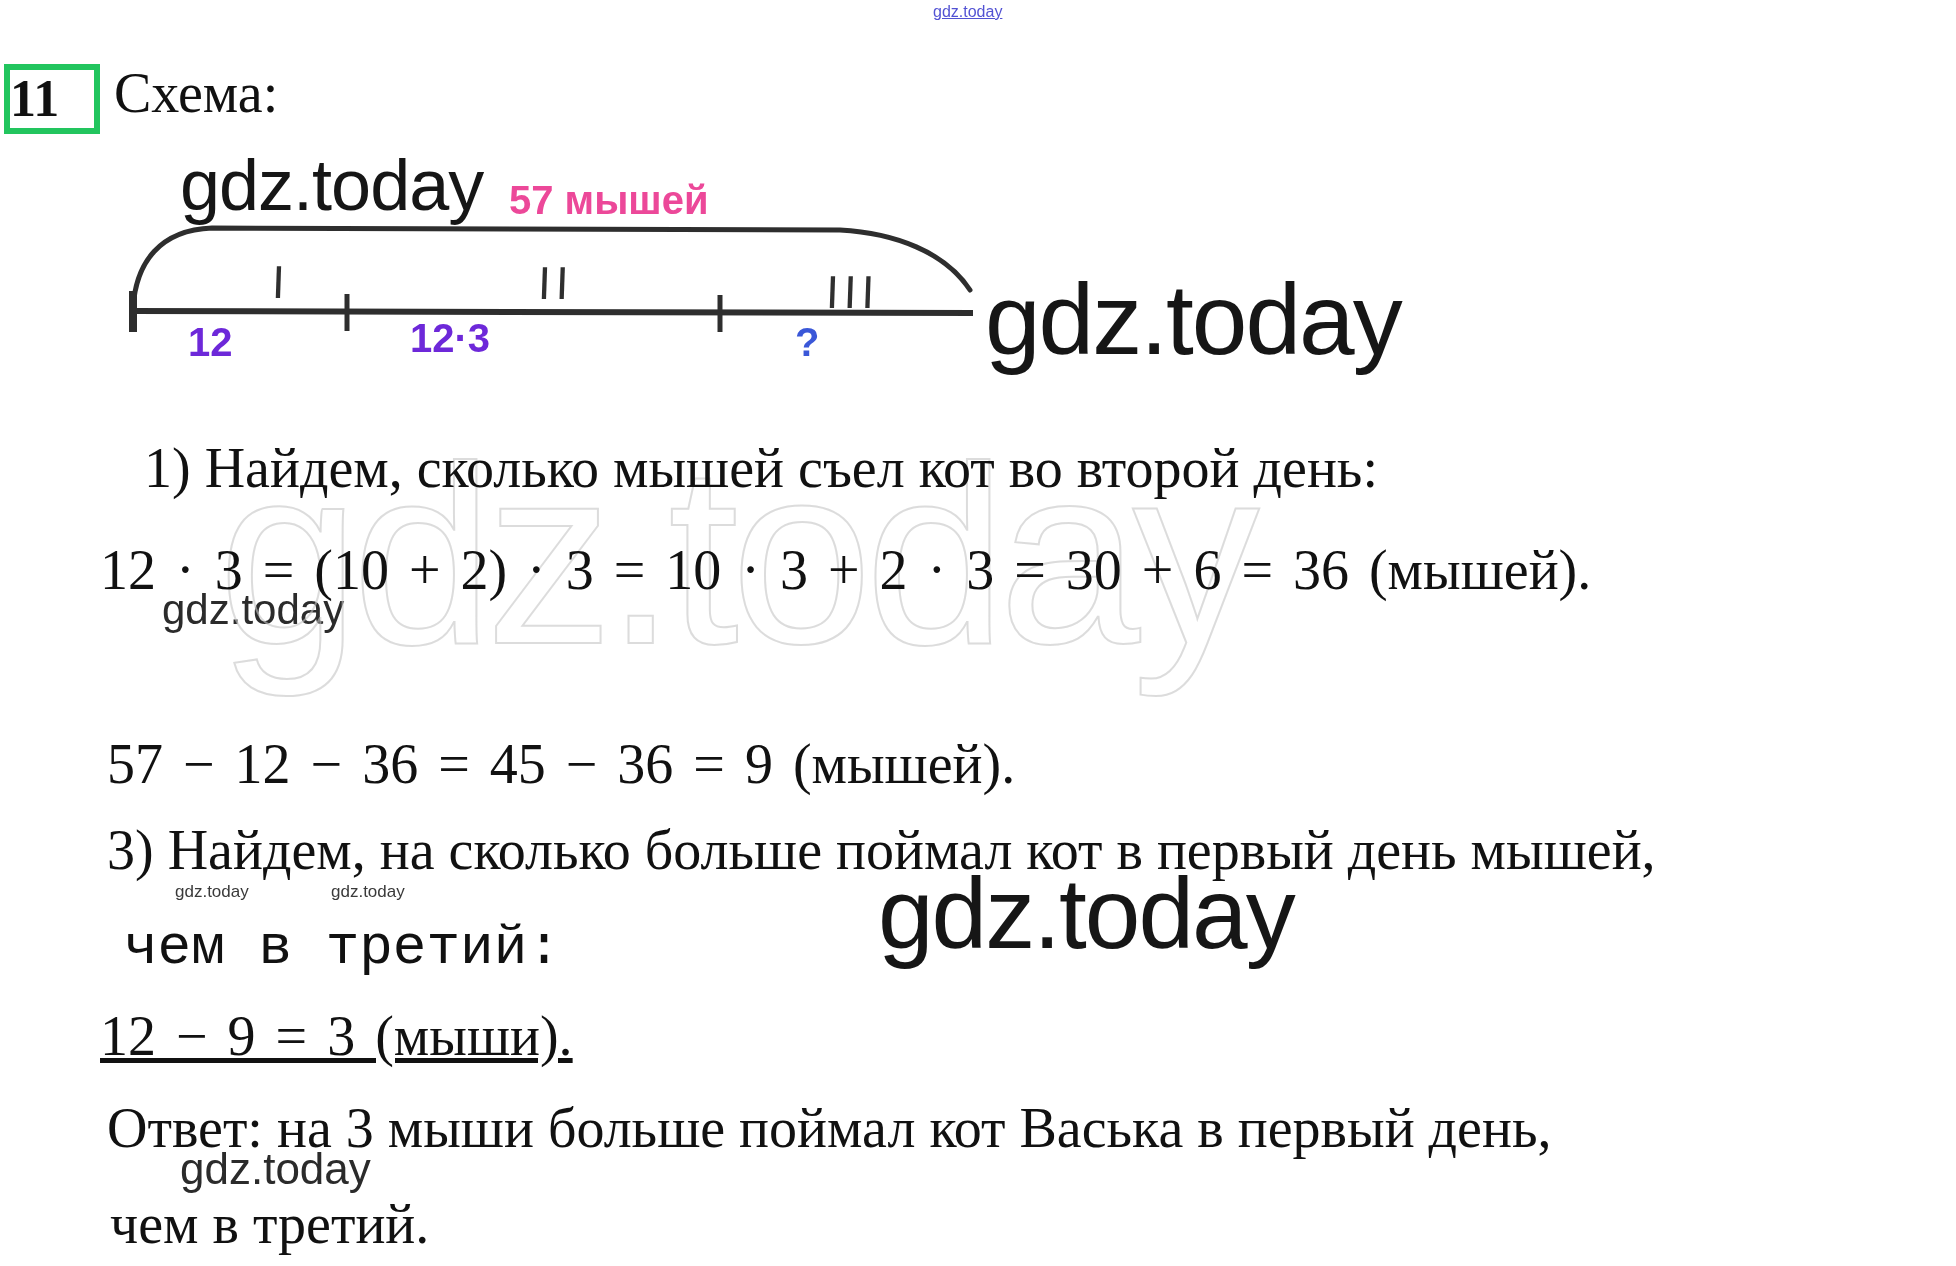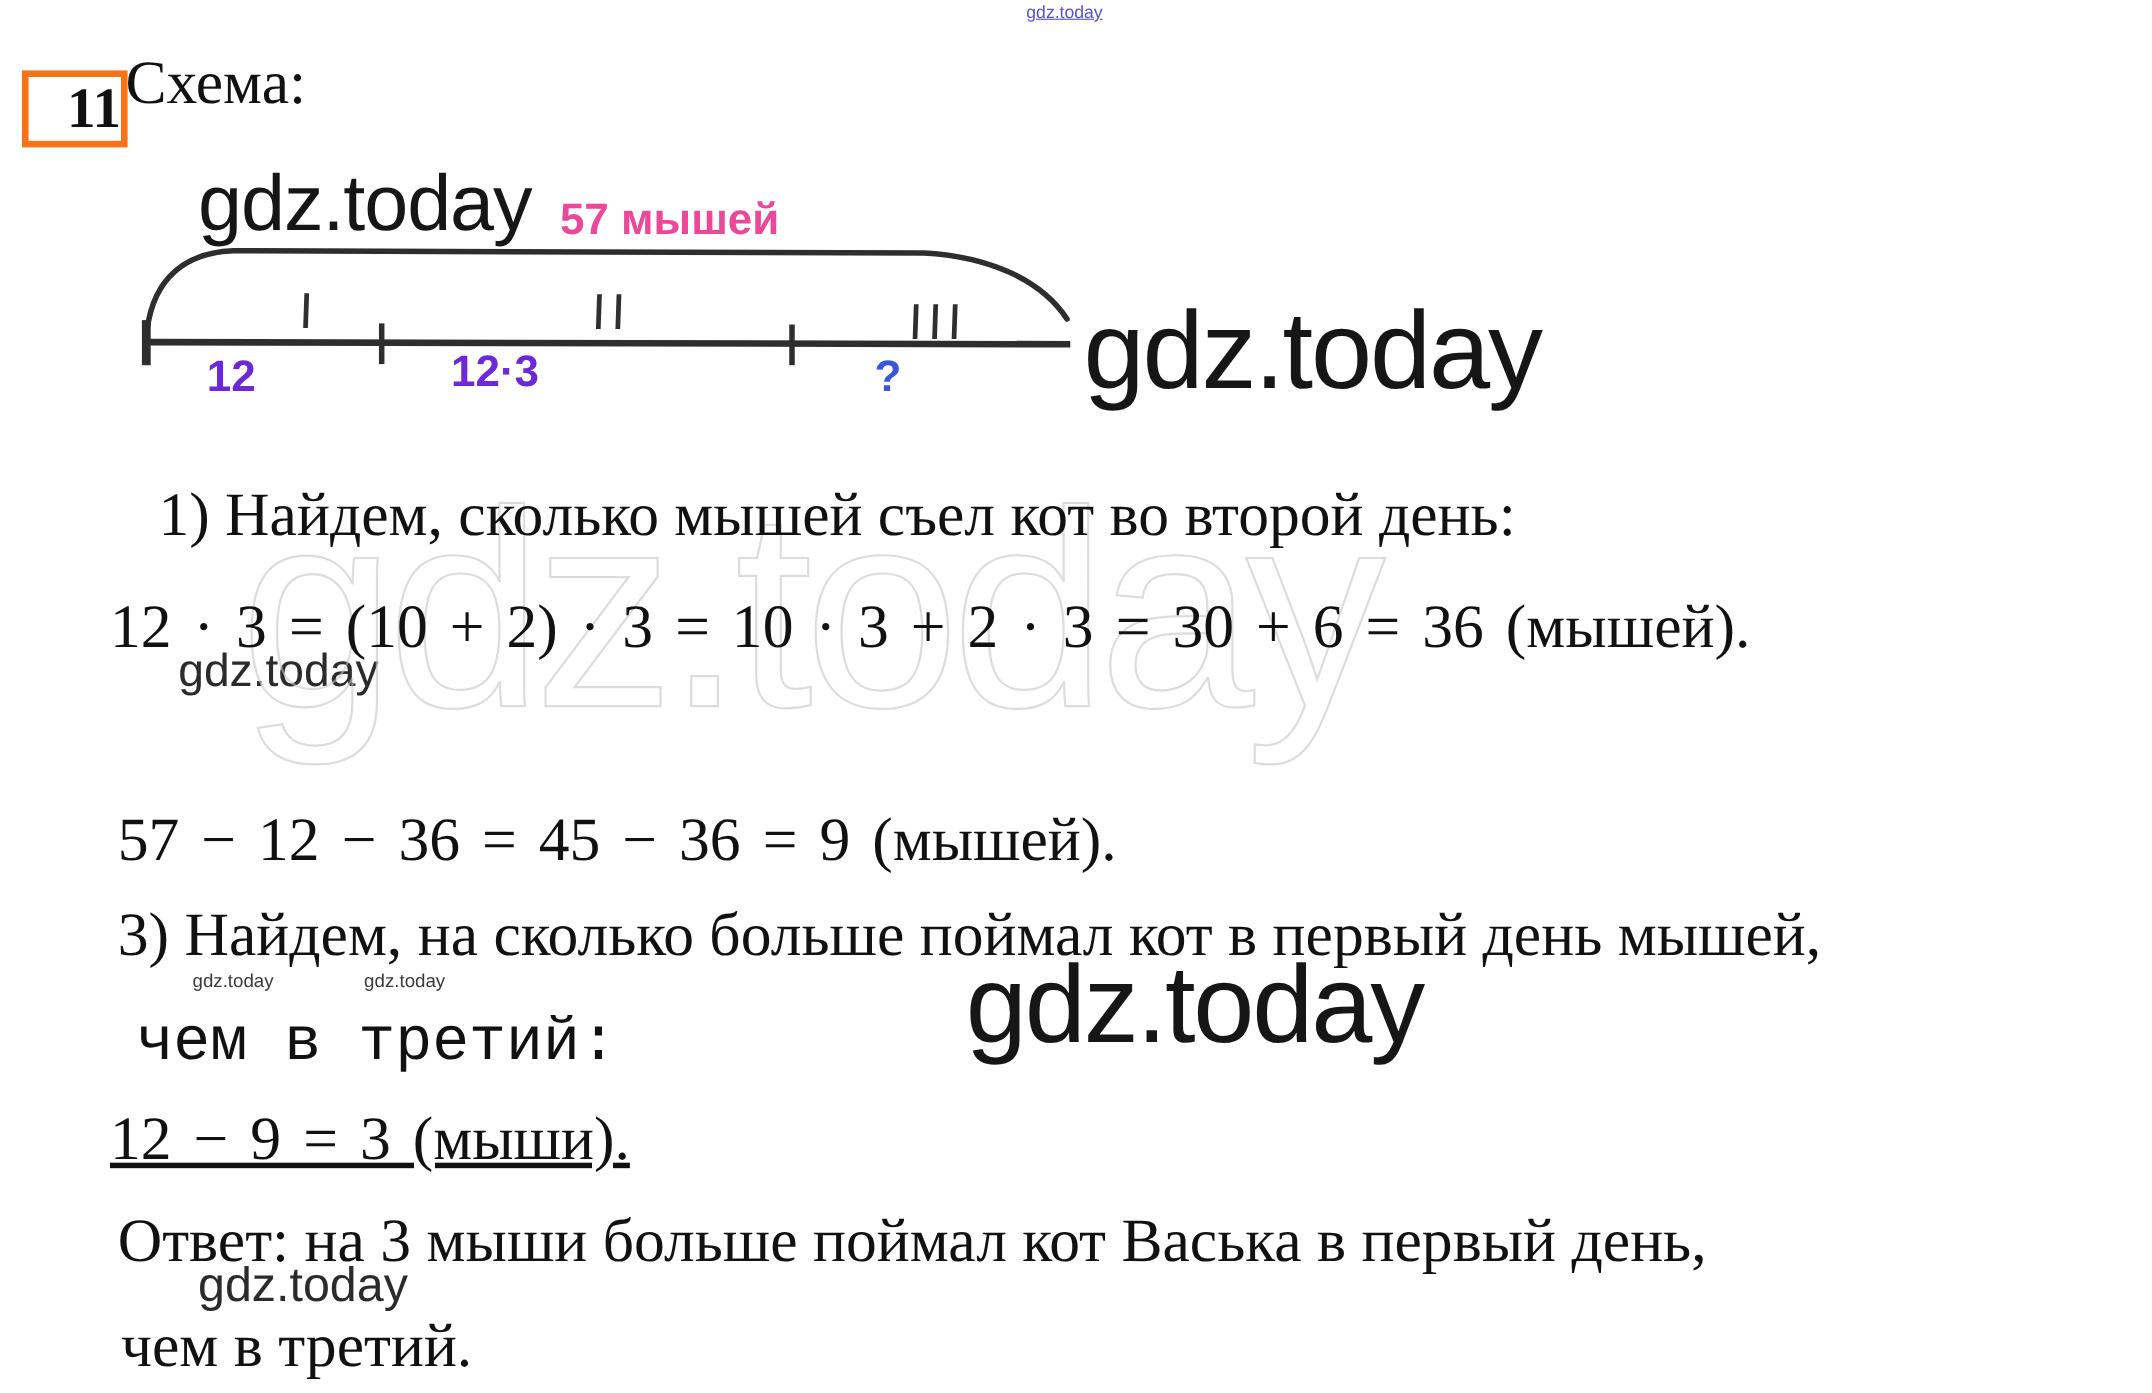--- a/index.html
+++ b/index.html
@@ -7,24 +7,24 @@
     position:relative;width:1956px;height:1266px;background:#ffffff;
     overflow:hidden;font-family:"Liberation Serif","DejaVu Serif",serif;color:#111;
   }
   .abs{position:absolute;white-space:nowrap;}
 
   
   .top-wm{left:933px;top:3px;font-family:"Liberation Sans",sans-serif;
     font-size:16px;color:#3434cc;text-decoration:underline;opacity:.85;}
 
   
-  .num-box{left:20px;top:64px;width:84px;height:58px;border:6px solid #f97316;
-    display:flex;align-items:center;justify-content:flex-end;}
+  .num-box{left:4px;top:64px;width:84px;height:58px;border:6px solid #22c55e;
+    display:flex;align-items:center;justify-content:flex-start;}
   .num-box span{font-weight:bold;font-size:52px;line-height:1;}
-  .hdr-label{left:114px;top:44px;font-size:56px;}
+  .hdr-label{left:114px;top:61px;font-size:56px;}
 
   
   .wm{font-family:"Liberation Sans",sans-serif;font-weight:300;color:#161616;}
   .wm-diagram-left{left:180px;top:144px;font-size:72px;letter-spacing:-1px;}
   .wm-diagram-right{left:985px;top:262px;font-size:100px;letter-spacing:-2px;}
   .wm-mid-small{left:162px;top:586px;font-size:42px;color:#2b2b2b;}
   .wm-tiny1{left:175px;top:882px;font-size:17px;color:#3a3a3a;}
   .wm-tiny2{left:331px;top:882px;font-size:17px;color:#3a3a3a;}
   .wm-center-large{left:878px;top:856px;font-size:100px;letter-spacing:-2px;}
   .wm-answer-small{left:180px;top:1144px;font-size:44px;color:#2b2b2b;}

